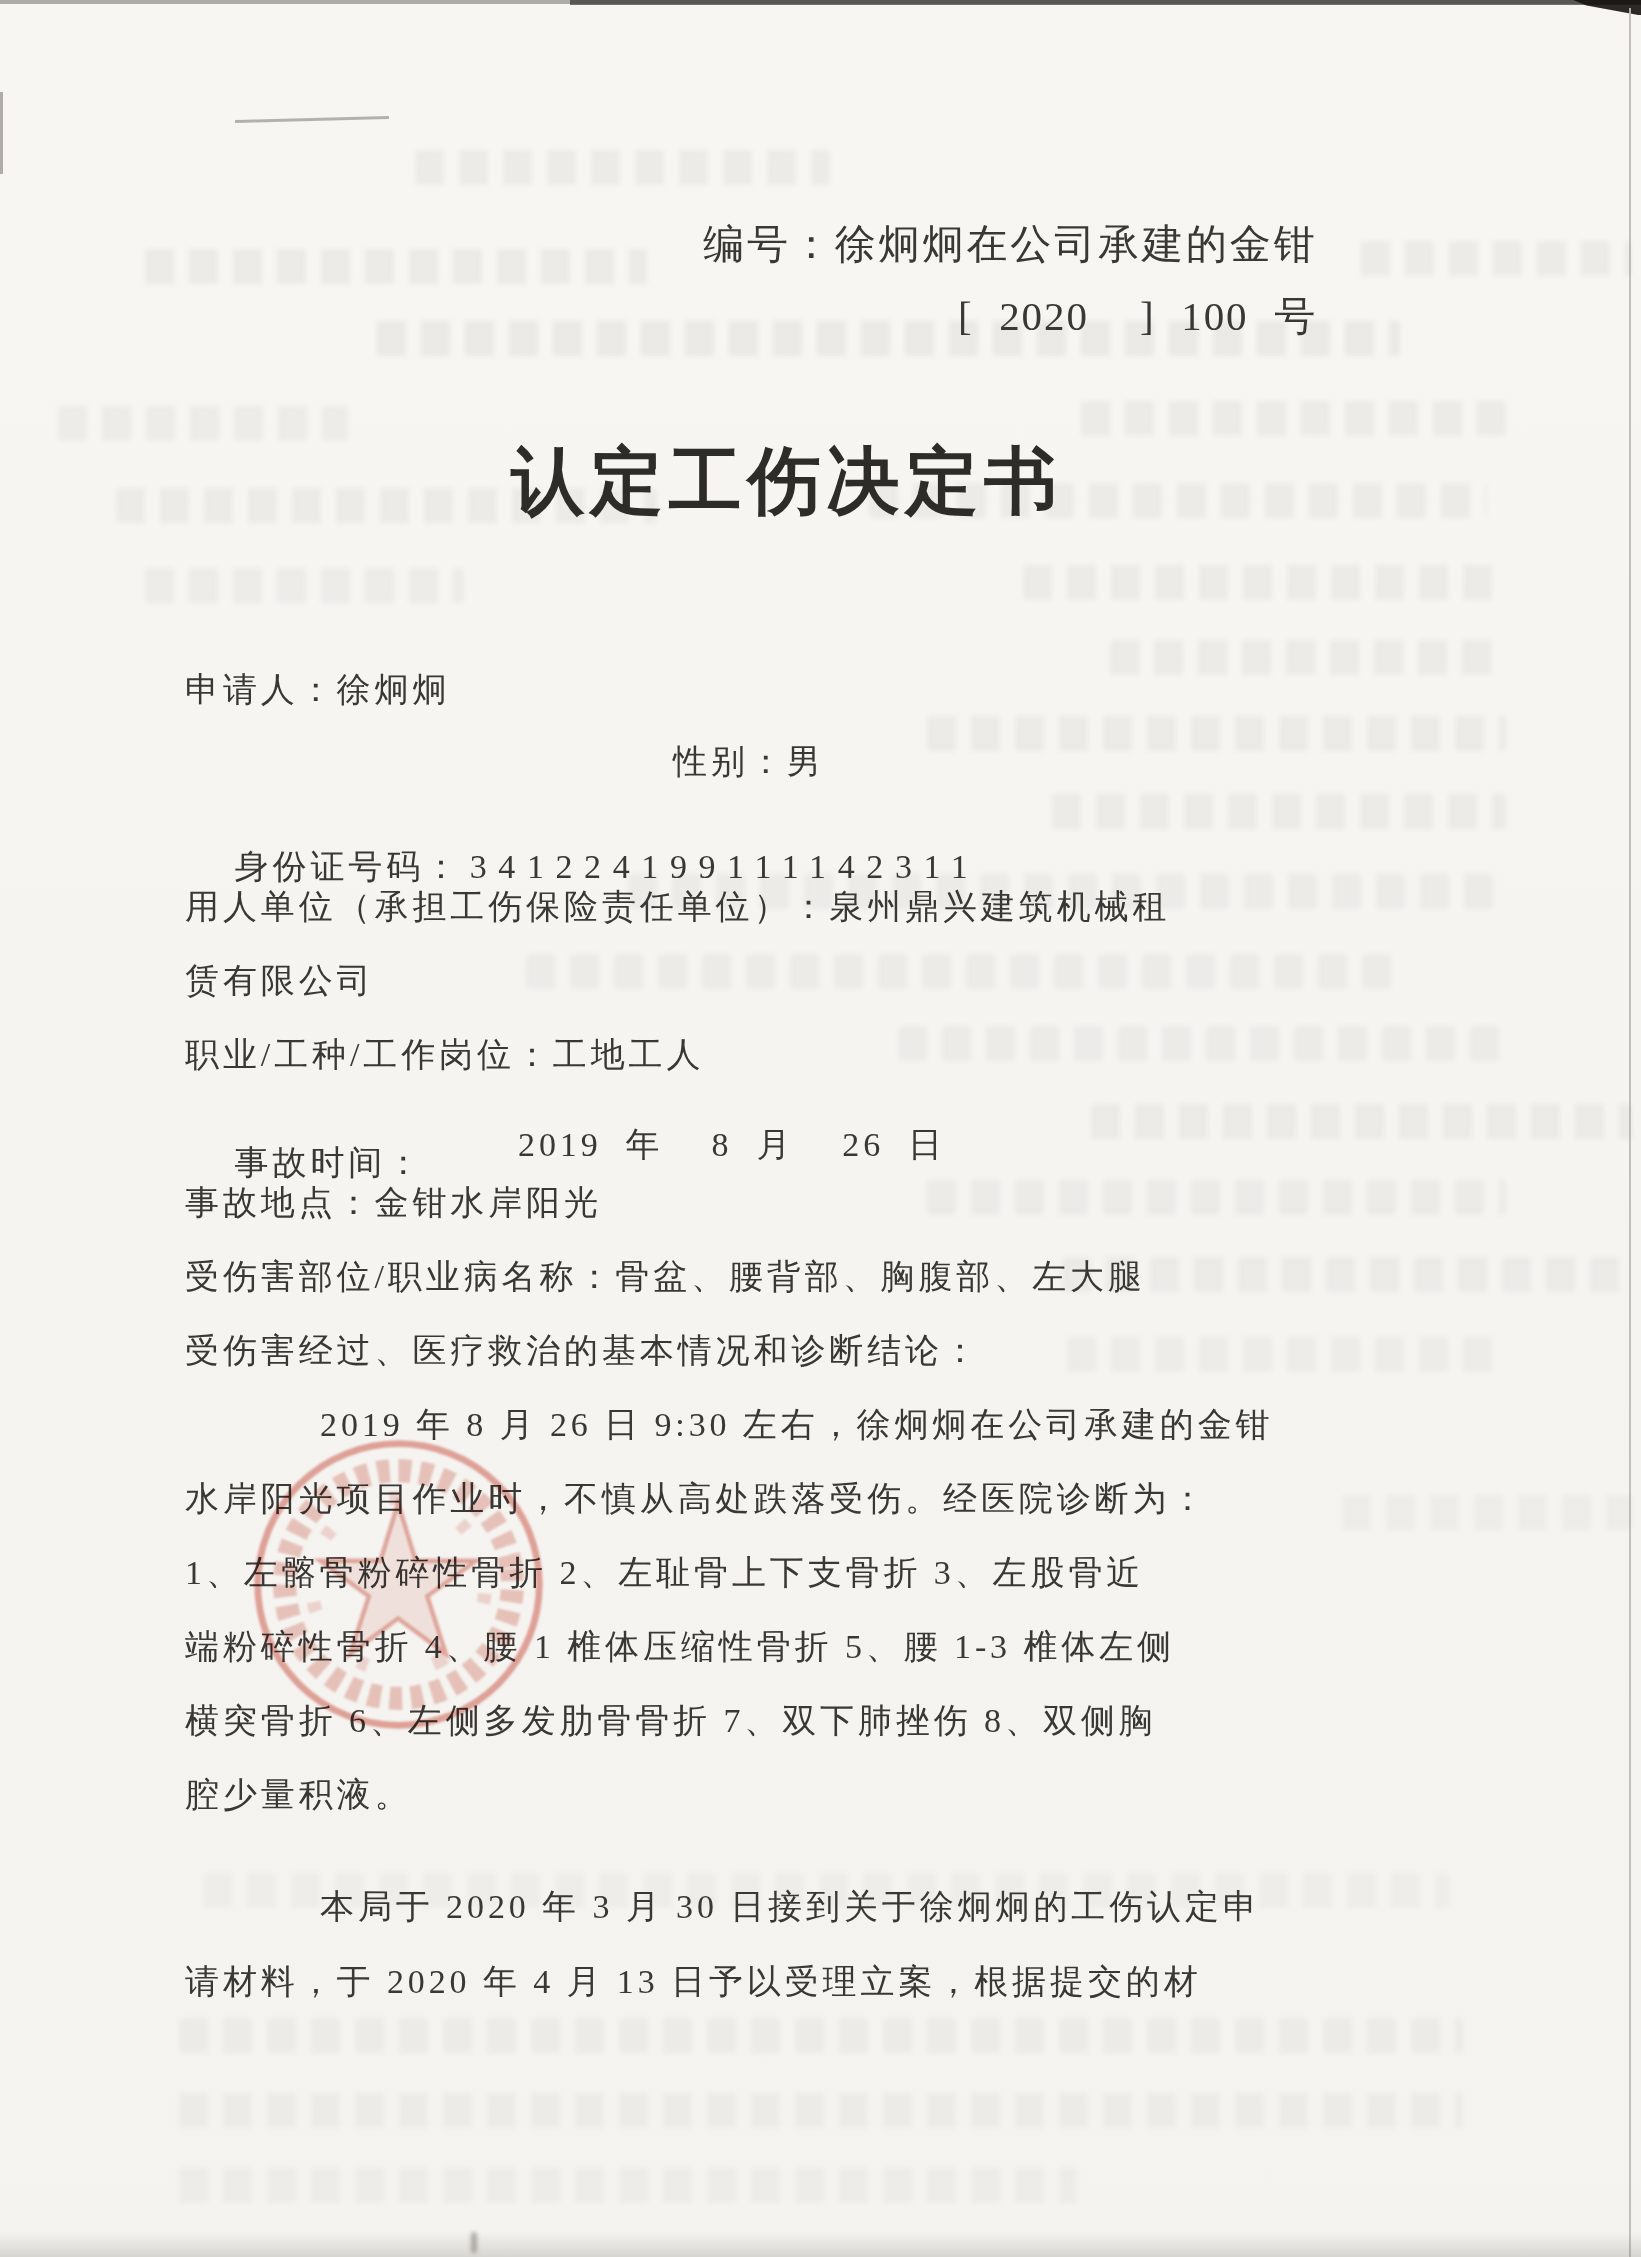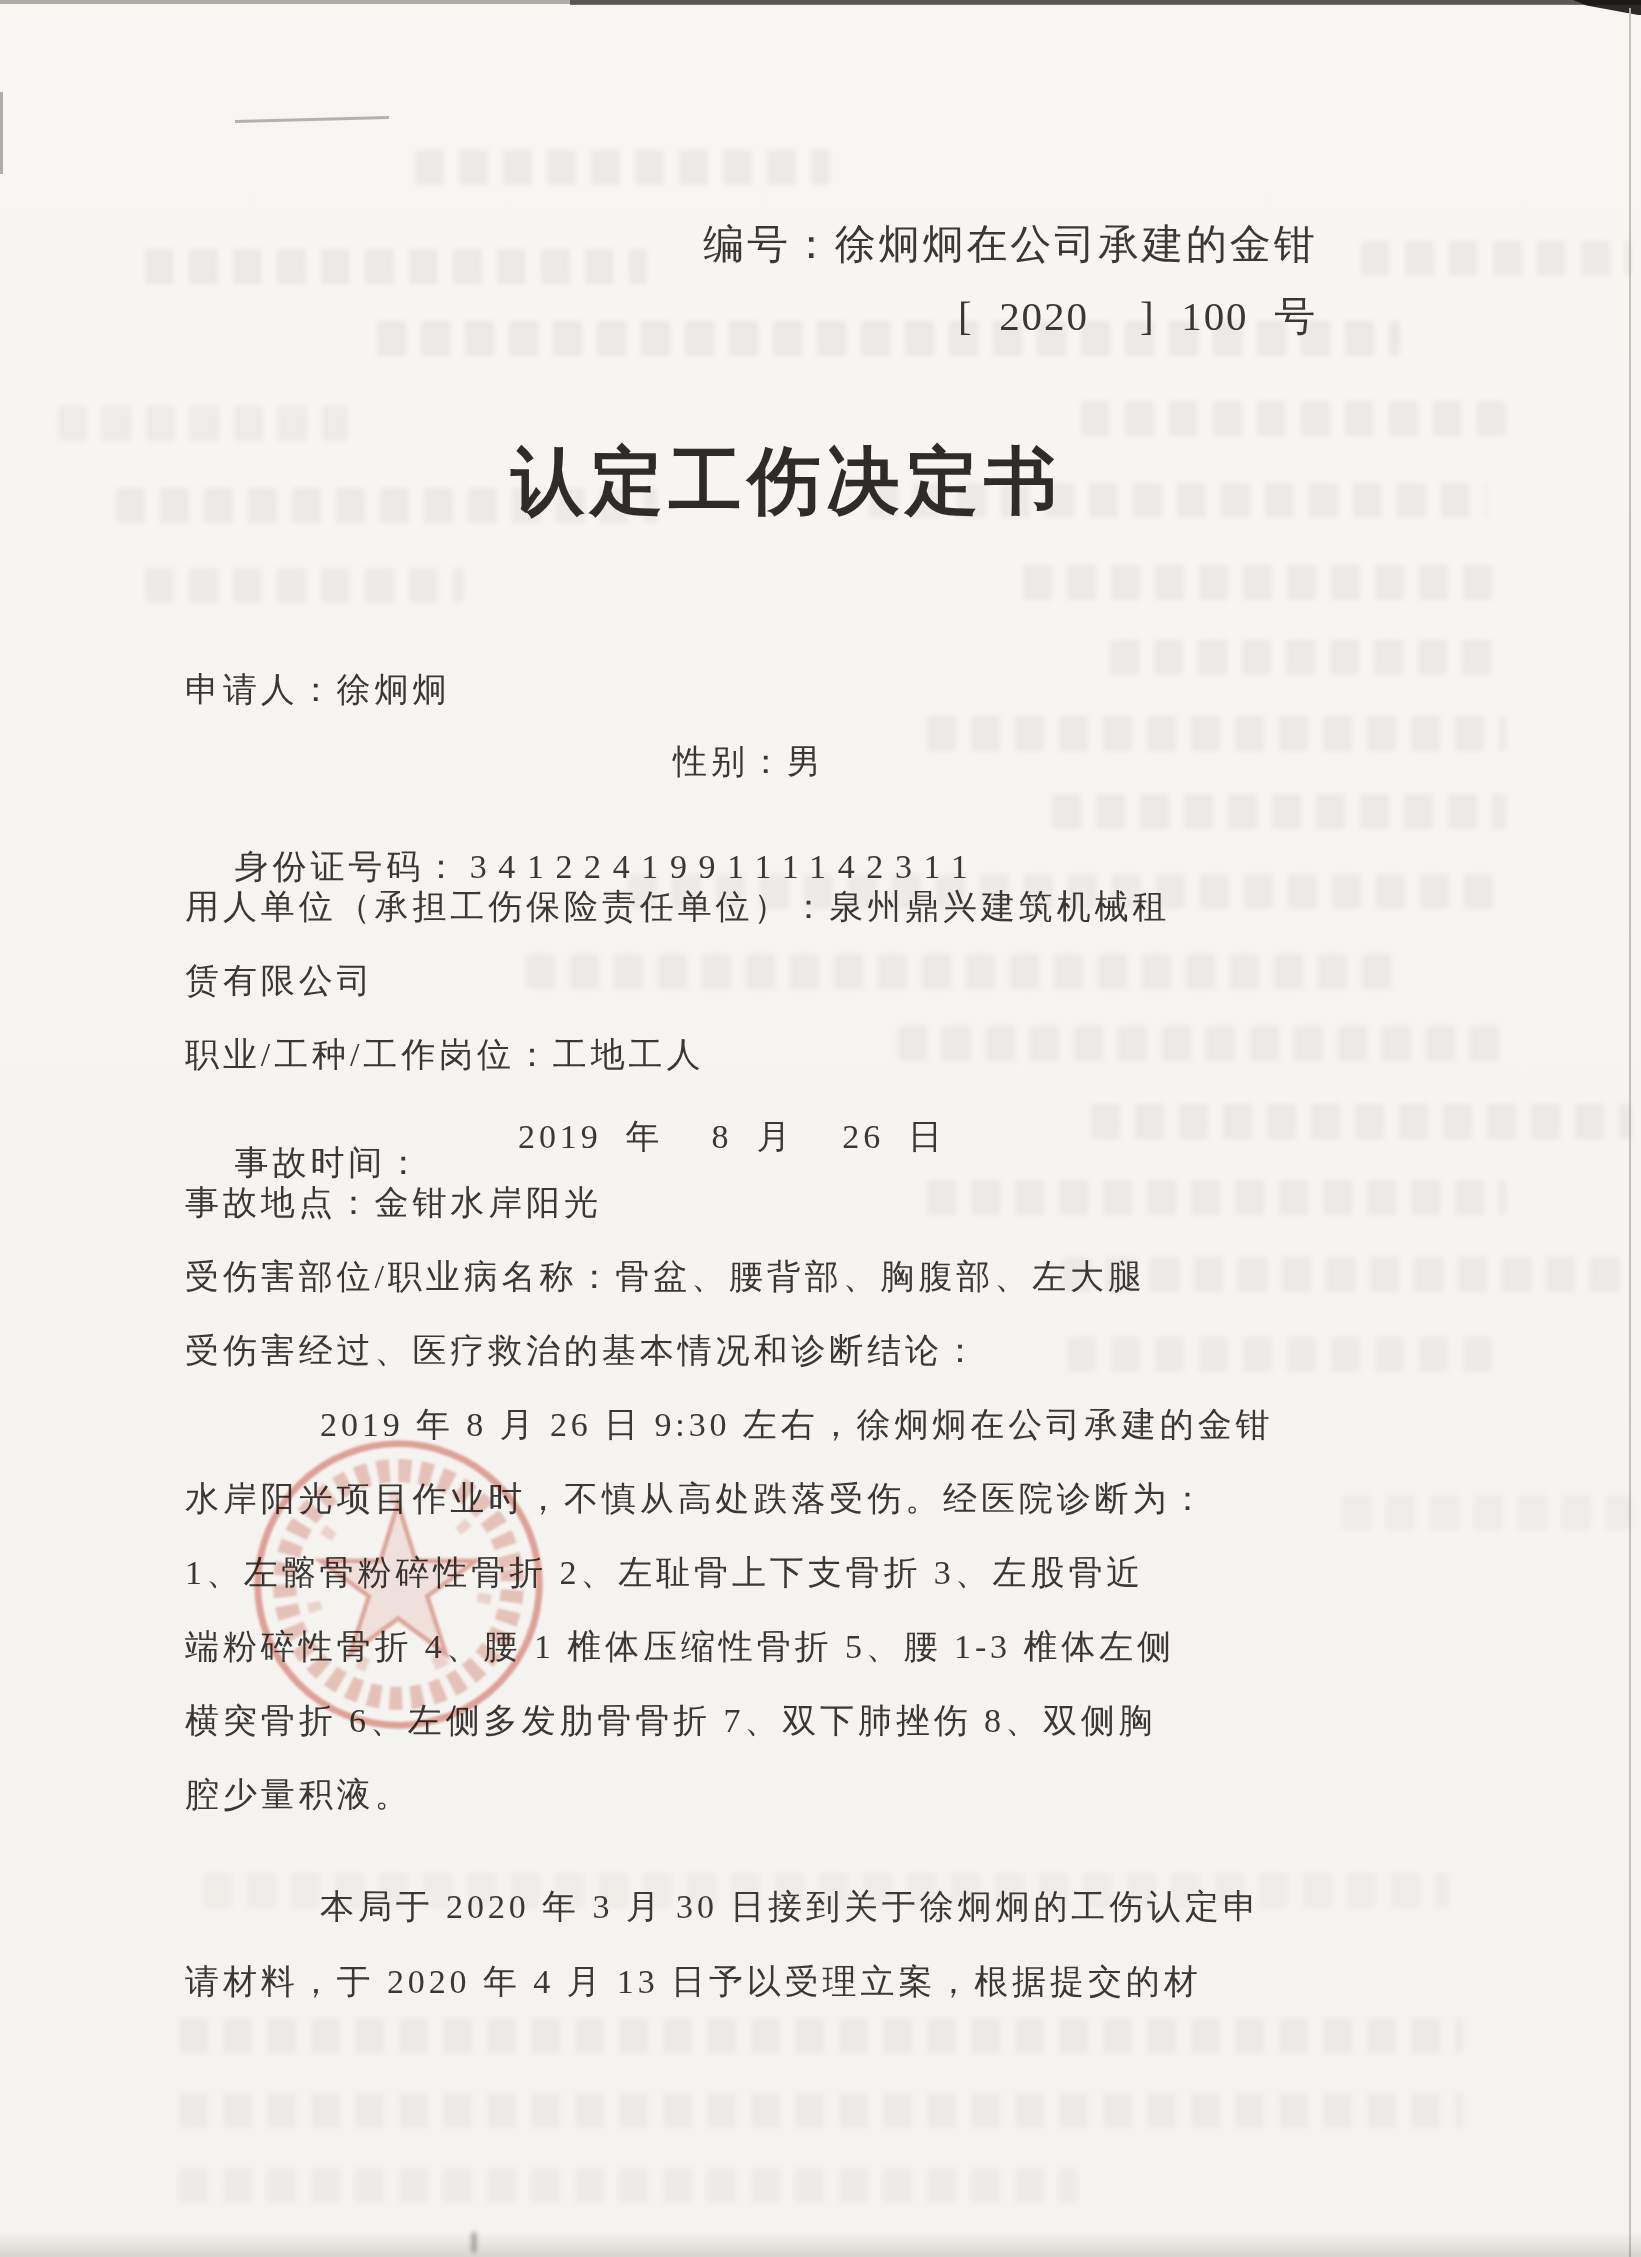--- a/index.html
+++ b/index.html
@@ -31,21 +31,21 @@
       rgba(125,122,118,.17) 0px,rgba(125,122,118,.17) 29px,
       rgba(0,0,0,0) 29px,rgba(0,0,0,0) 44px);
     filter:blur(2.9px);
   }
   
   .line{position:absolute;left:185px;font-size:34px;line-height:1;letter-spacing:3.9px;white-space:pre;}
   .hdr{position:absolute;font-size:41px;line-height:1;letter-spacing:2.9px;white-space:pre;}
   .doc-title{position:absolute;top:409px;left:0;width:1574px;text-align:center;
     font-size:73px;font-weight:bold;letter-spacing:5.8px;color:#2e2c29;margin-top:24px;}
   .gender{position:absolute;left:488px;top:0;}
-  .time-value{position:absolute;left:333px;top:8px;word-spacing:11.6px;font-family:Liberation Serif, serif;}
+  .time-value{position:absolute;left:333px;top:16px;word-spacing:11.6px;font-family:Liberation Serif, serif;}
   .id-value{letter-spacing:11.6px;margin-left:7.7px;}
   .indent{padding-left:135px;text-align:right;}
   .docno{word-spacing:13.5px;letter-spacing:1.9px;}
   
   .stamp{position:absolute;left:249px;top:1435px;width:299px;height:299px;
     filter:blur(1.1px);mix-blend-mode:multiply;opacity:.92;}
 </style>
 </head>
 <body>
 

